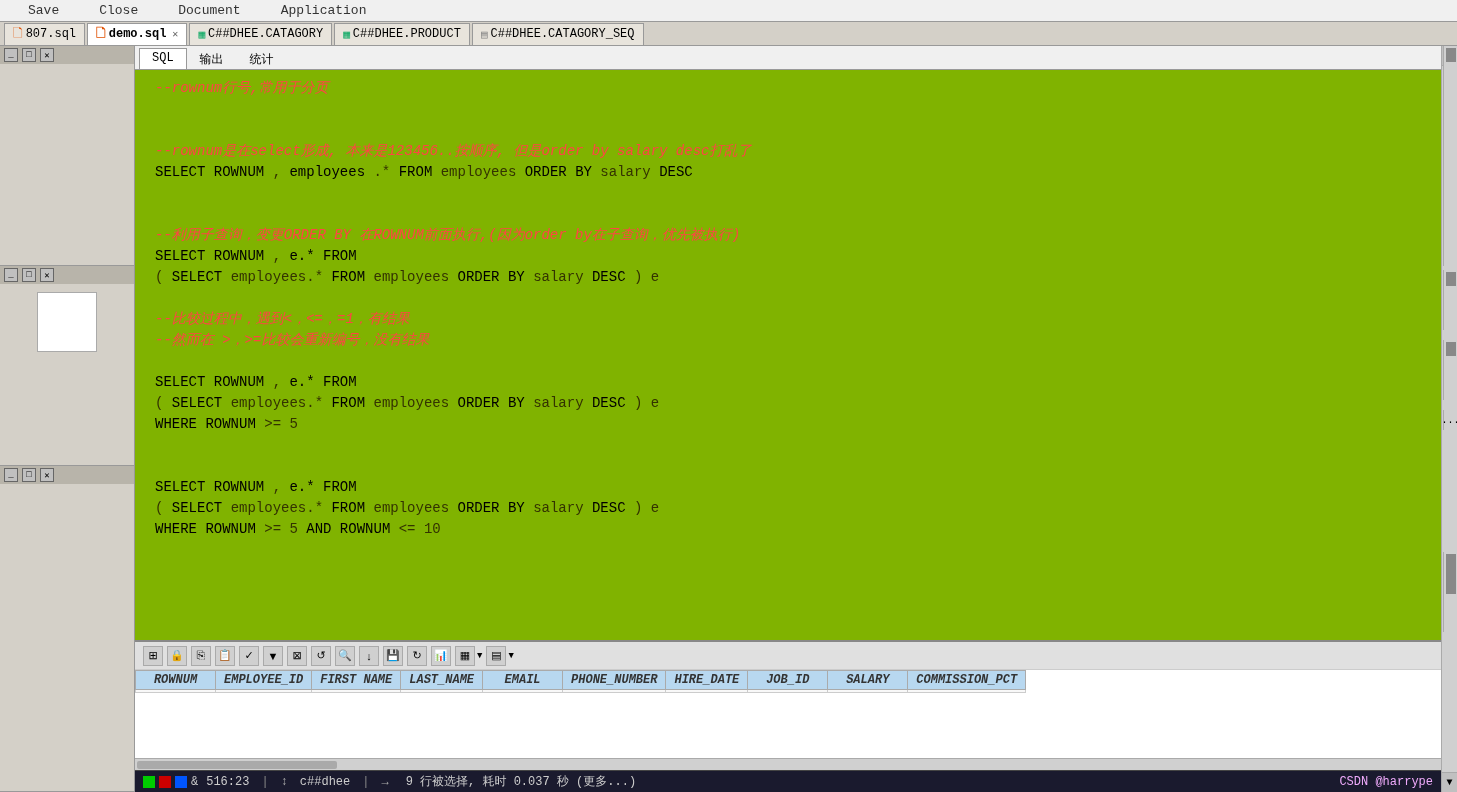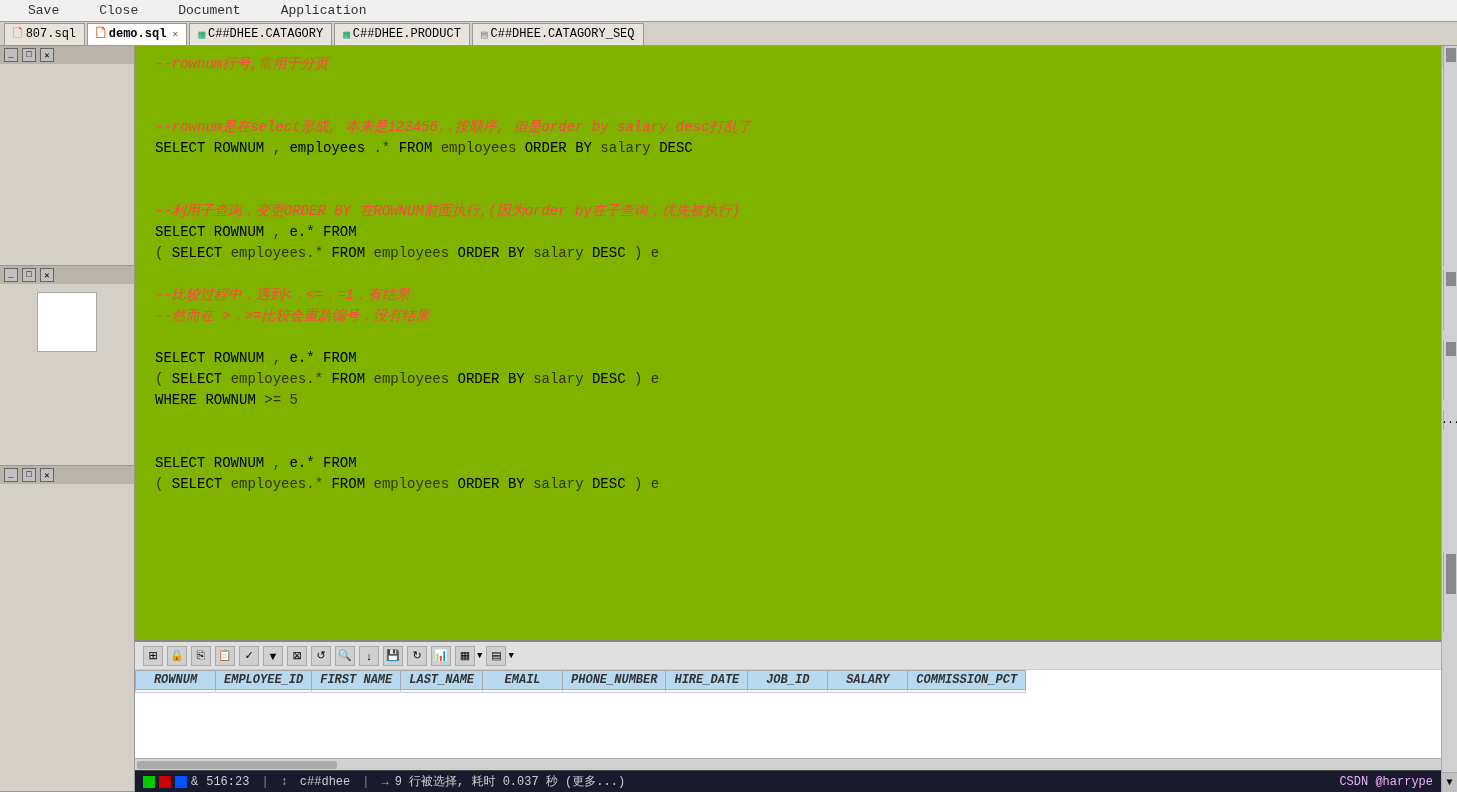--- a/index.html
+++ b/index.html
@@ -344,20 +344,25 @@
 
         <div style="position:absolute; right:0; bottom:160px; width:14px; height:80px; background:#d0d0d0; border-left:1px solid #aaa;">
           <div style="height:40px; background:#888; margin:2px auto; width:10px;"></div>
         </div>
       </div>
     </div>
   </div>
 
   <div class="right-content">
 
+    <div class="sub-tabs">
+      <div class="sub-tab active">SQL</div>
+      <div class="sub-tab">输出</div>
+      <div class="sub-tab">统计</div>
+    </div>
 
     <div class="sql-editor">
 
       <div class="editor-line">
         <span class="sql-comment">--rownum行号,常用于分页</span>
       </div>
       <div class="editor-line">&nbsp;</div>
       <div class="editor-line">&nbsp;</div>
 
       <div class="editor-line">
@@ -441,20 +446,28 @@
       <div class="editor-line">
         <span class="sql-text">(</span>
         <span class="sql-keyword">SELECT</span>
         <span class="sql-text"> employees.* </span>
         <span class="sql-keyword">FROM</span>
         <span class="sql-text"> employees </span>
         <span class="sql-keyword">ORDER BY</span>
         <span class="sql-text"> salary </span>
         <span class="sql-keyword">DESC</span>
         <span class="sql-text">) e</span>
+      </div>
+      <div class="editor-line">
+        <span class="sql-keyword">WHERE ROWNUM</span>
+        <span class="sql-text"> &gt;=</span>
+        <span class="sql-number">5</span>
+        <span class="sql-keyword"> AND ROWNUM</span>
+        <span class="sql-text"> &lt;=</span>
+        <span class="sql-number">10</span>
       </div>
     </div>
 
     <div class="result-area">
 
       <div class="result-toolbar">
         <button class="result-tool-btn">⊞</button>
         <button class="result-tool-btn">🔒</button>
         <button class="result-tool-btn">⎘</button>
         <button class="result-tool-btn">📋</button>
@@ -519,21 +532,21 @@
       <span class="status-indicator status-green"></span>
       <span class="status-indicator status-red"></span>
       <span class="status-indicator status-blue"></span>
       <span style="margin-right:8px; color:#ccc;">&amp;</span>
       <span>516:23</span>
       <span style="margin: 0 12px; color:#888;">|</span>
       <span style="color:#aaa;">↕</span>
       <span style="margin-left:12px;">c##dhee</span>
       <span style="margin: 0 12px; color:#888;">|</span>
       <span style="color:#aaa;">→</span>
-      <span style="margin-left:6px;text-align:right;">9 行被选择, 耗时 0.037 秒 (更多...)</span>
+      <span style="margin-left:17px;text-align:right;">9 行被选择, 耗时 0.037 秒 (更多...)</span>
       <span class="status-right">CSDN @harrype</span>
     </div>
 
   </div>
 
   <div style="width:16px; background:#d0d0d0; border-left:1px solid #aaa; display:flex; flex-direction:column;">
     <div style="height:20px; display:flex; align-items:center; justify-content:center; background:#c0c0c0; border-bottom:1px solid #aaa; font-size:10px;">▲</div>
     <div style="flex:1; background:#d0d0d0;">
       <div style="height:60px; background:#909090; margin:2px; width:10px;"></div>
     </div>

